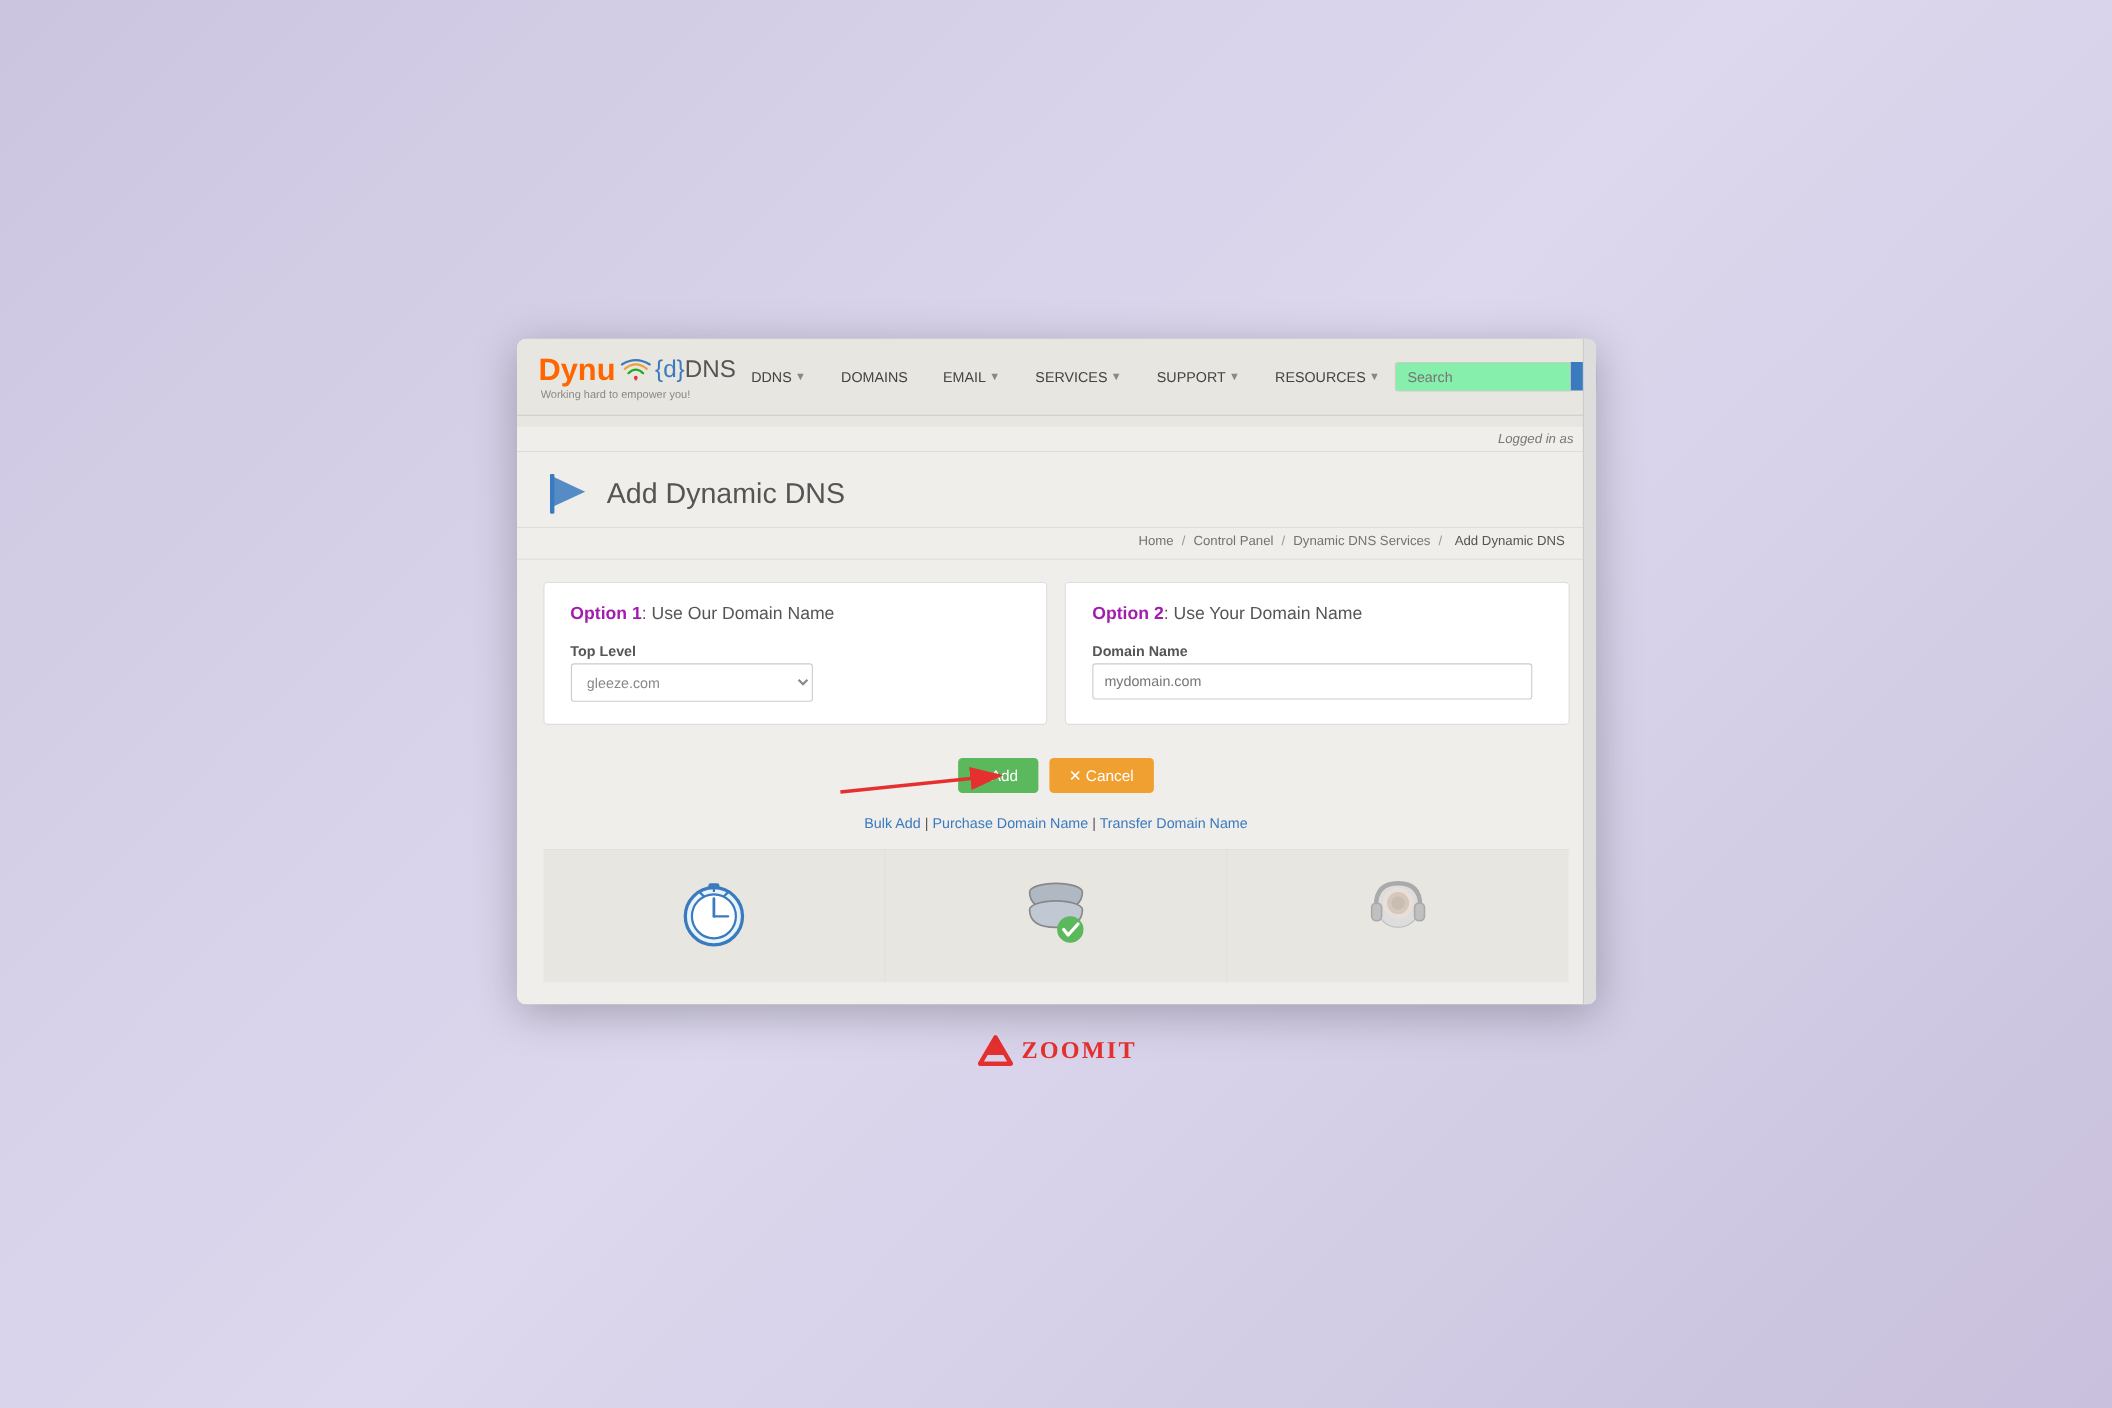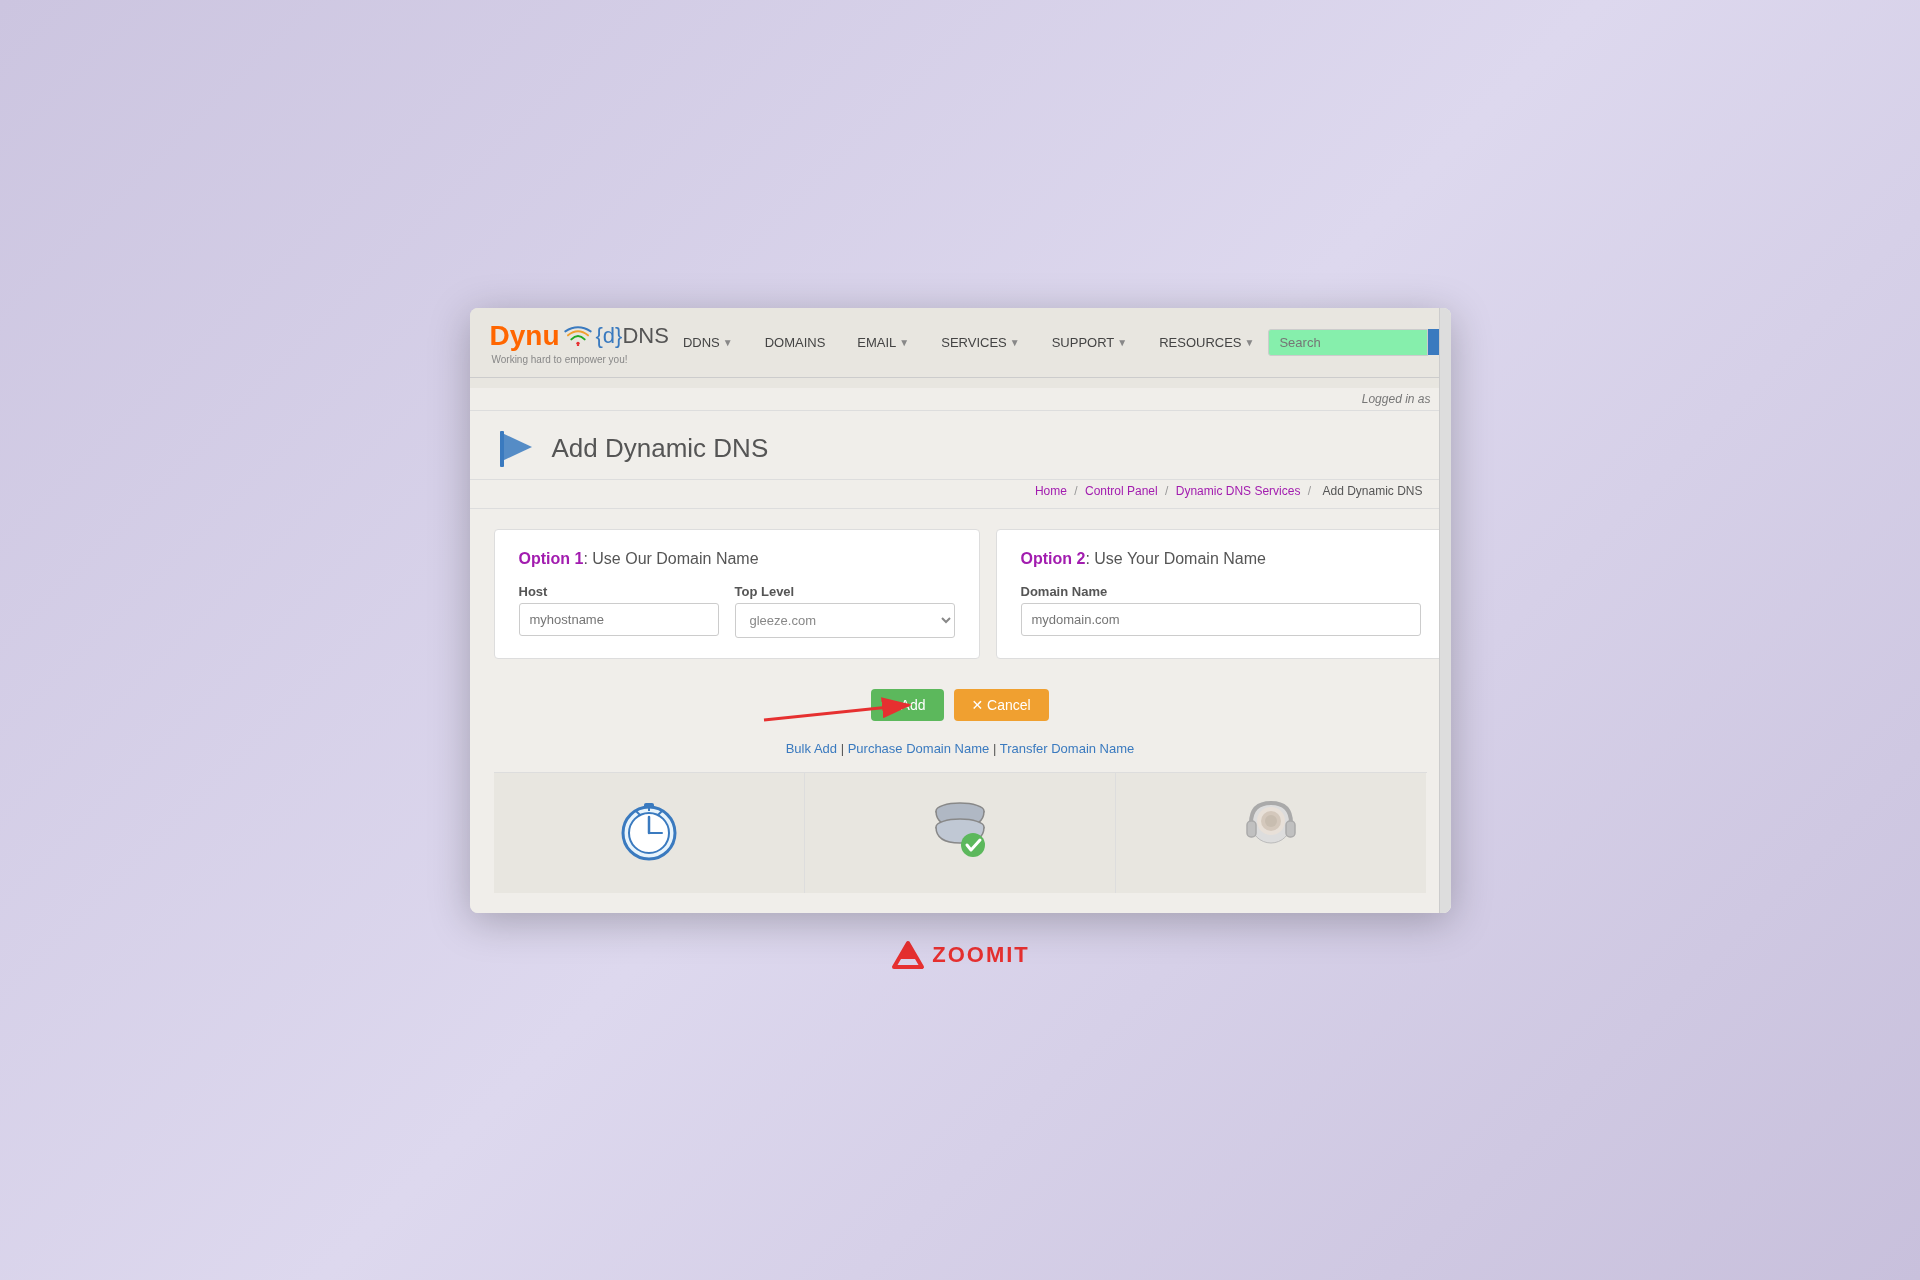--- a/index.html
+++ b/index.html
@@ -157,21 +157,21 @@
     }
     
     .breadcrumb-bar {
       background: #f0eeea;
       padding: 4px 24px 10px 24px;
       text-align: right;
       font-size: 12px;
       border-bottom: 1px solid #ddd;
     }
     .breadcrumb-bar a {
-      color: #a21caf;
+      color: #737373;
       text-decoration: none;
       cursor: pointer;
     }
     .breadcrumb-bar span { color: #999; margin: 0 4px; }
     .breadcrumb-bar .current { color: #555; }
     
     .main-content {
       background: #f0eeea;
       padding: 20px 24px;
     }
@@ -295,20 +295,21 @@
       width: 12px;
       background: #ddd;
       border-left: 1px solid #ccc;
     }
     
     .zoomit-footer {
       margin-top: 24px;
       display: flex;
       align-items: center;
       gap: 6px;
+      font-family: Liberation Serif, serif;
     }
     .zoomit-text {
       color: #e63030;
       font-size: 22px;
       font-weight: bold;
       letter-spacing: 2px;
     }
   </style>
 </head>
 <body>
@@ -402,24 +403,20 @@
 
   <div class="main-content">
 
     <div class="options-row">
 
       <div class="option-box">
         <div class="option-title">
           <strong>Option 1</strong><span>: Use Our Domain Name</span>
         </div>
         <div class="form-row">
-          <div class="form-group">
-            <label>Host</label>
-            <input type="text" placeholder="myhostname" style="">
-          </div>
           <div class="form-group">
             <label>Top Level</label>
             <select>
               <option>gleeze.com</option>
               <option>dynu.net</option>
               <option>dynu.com</option>
             </select>
           </div>
         </div>
       </div>

